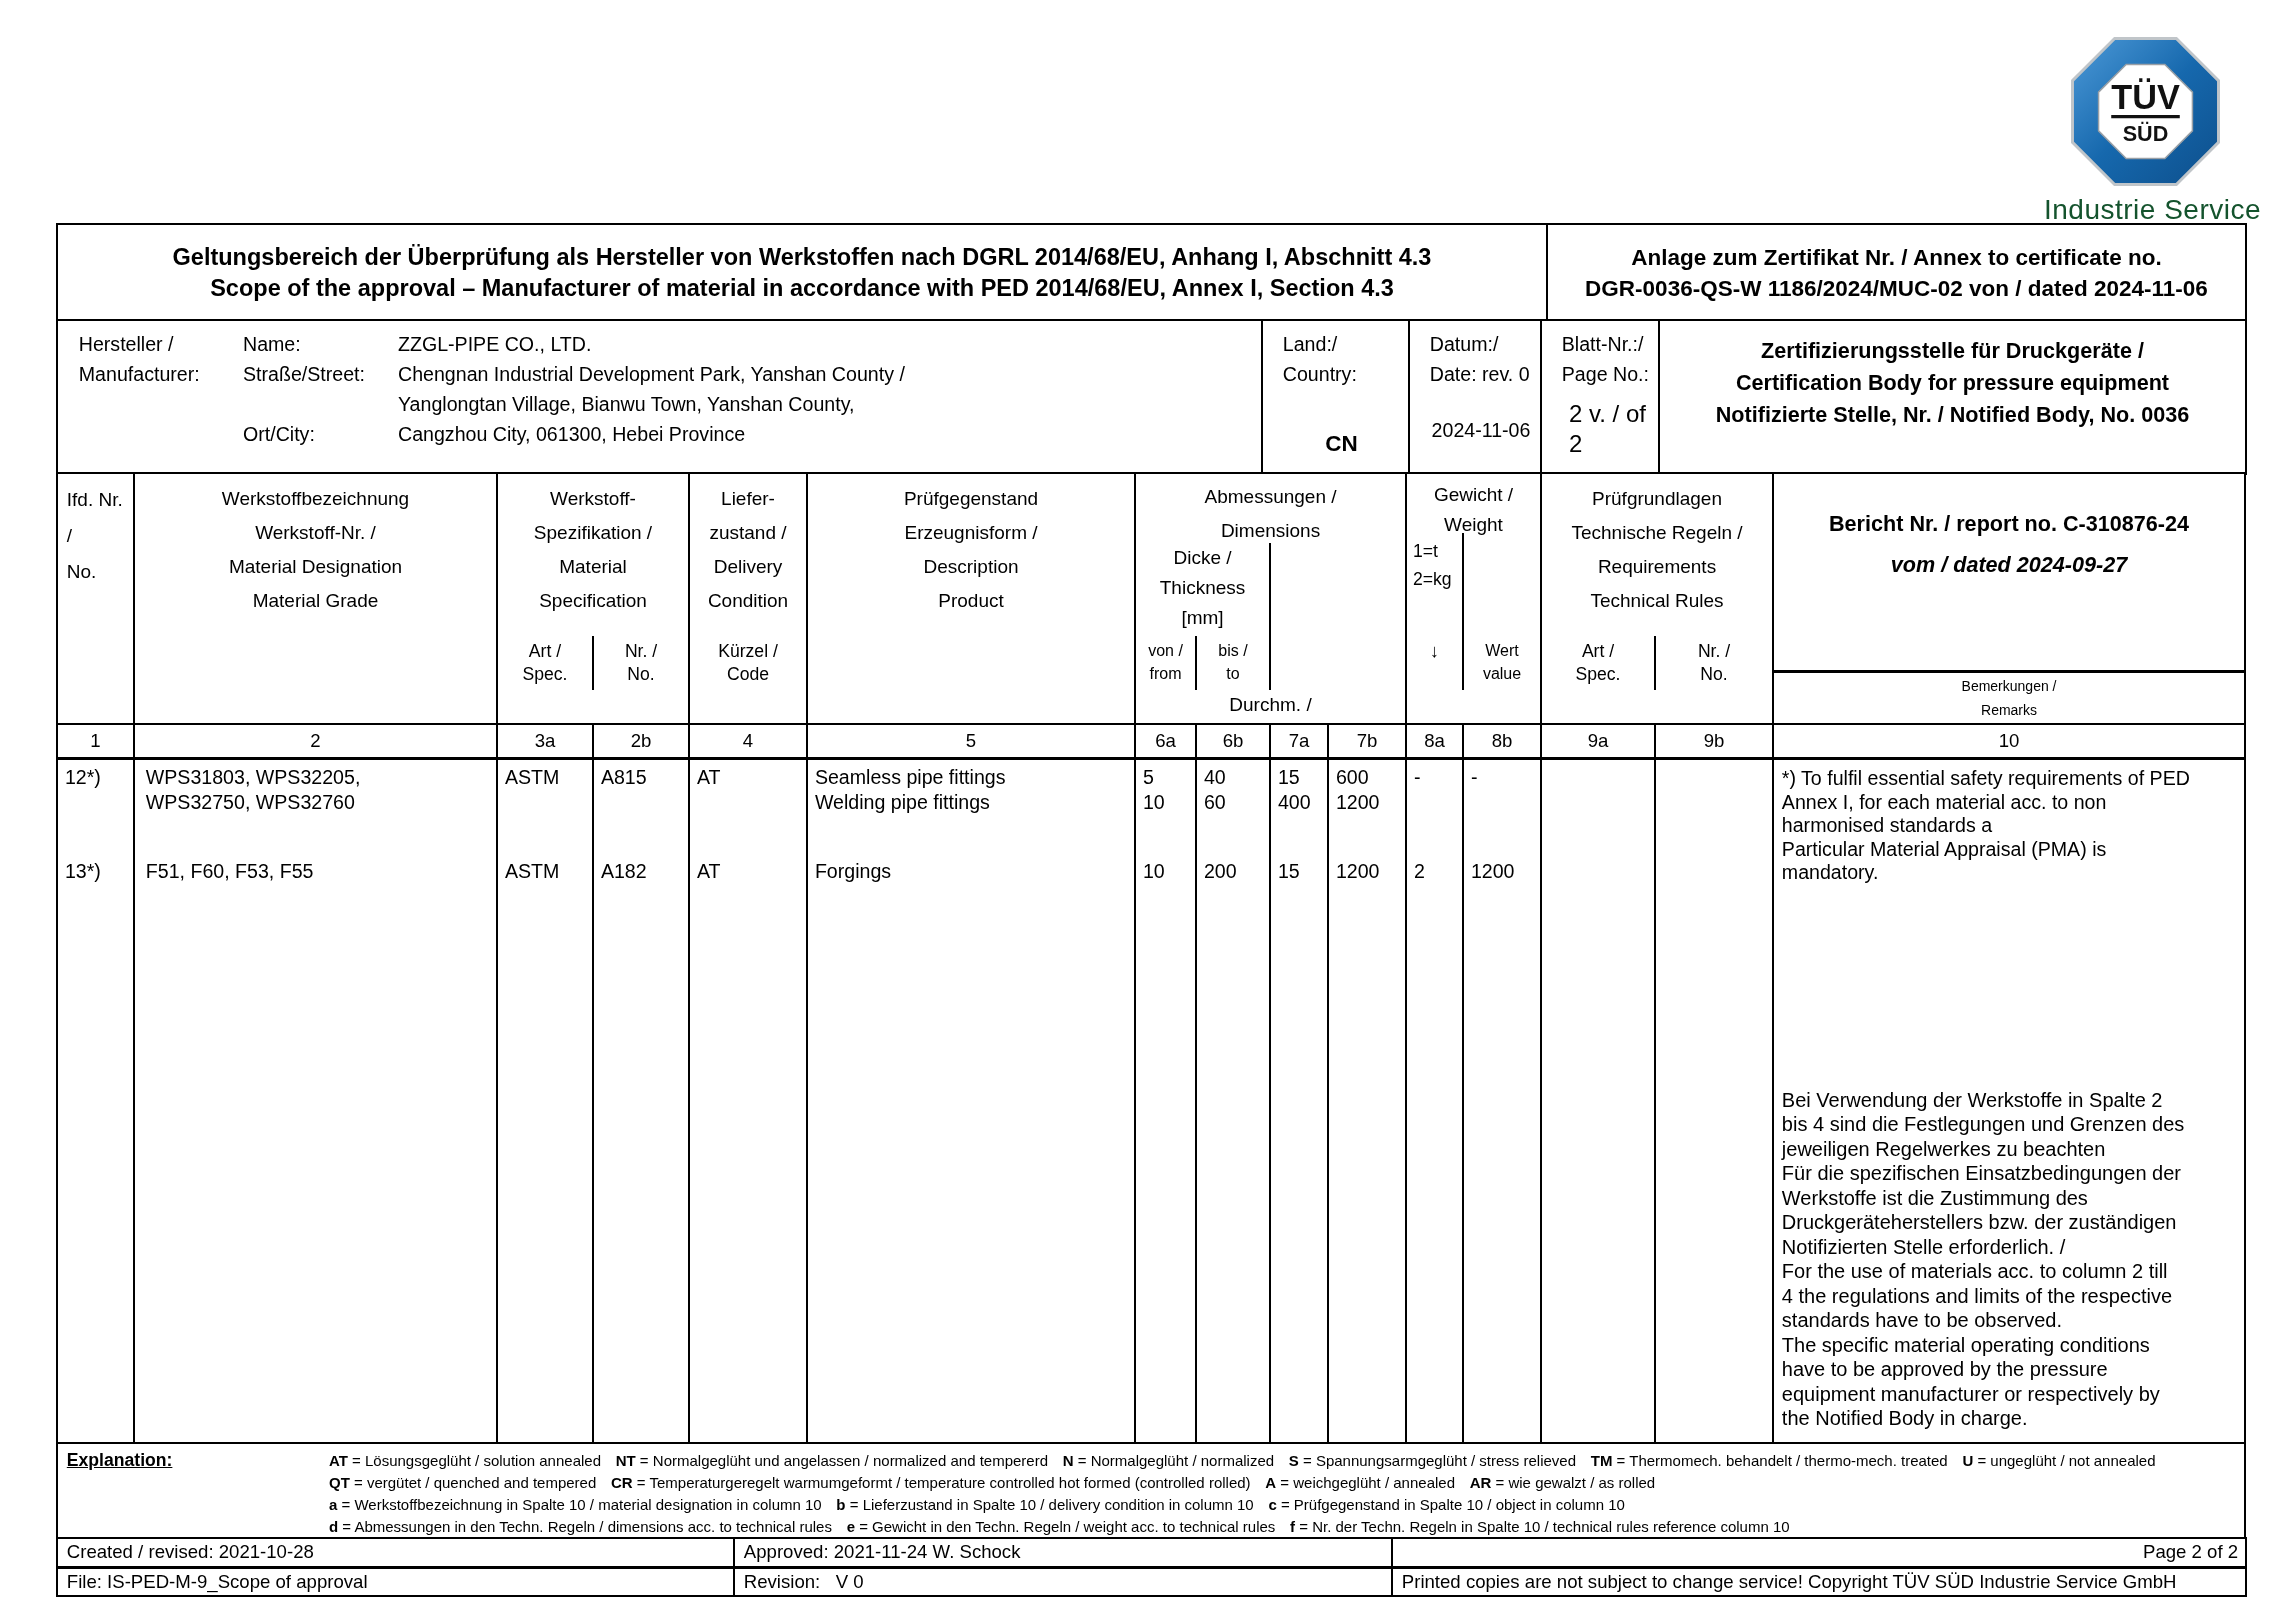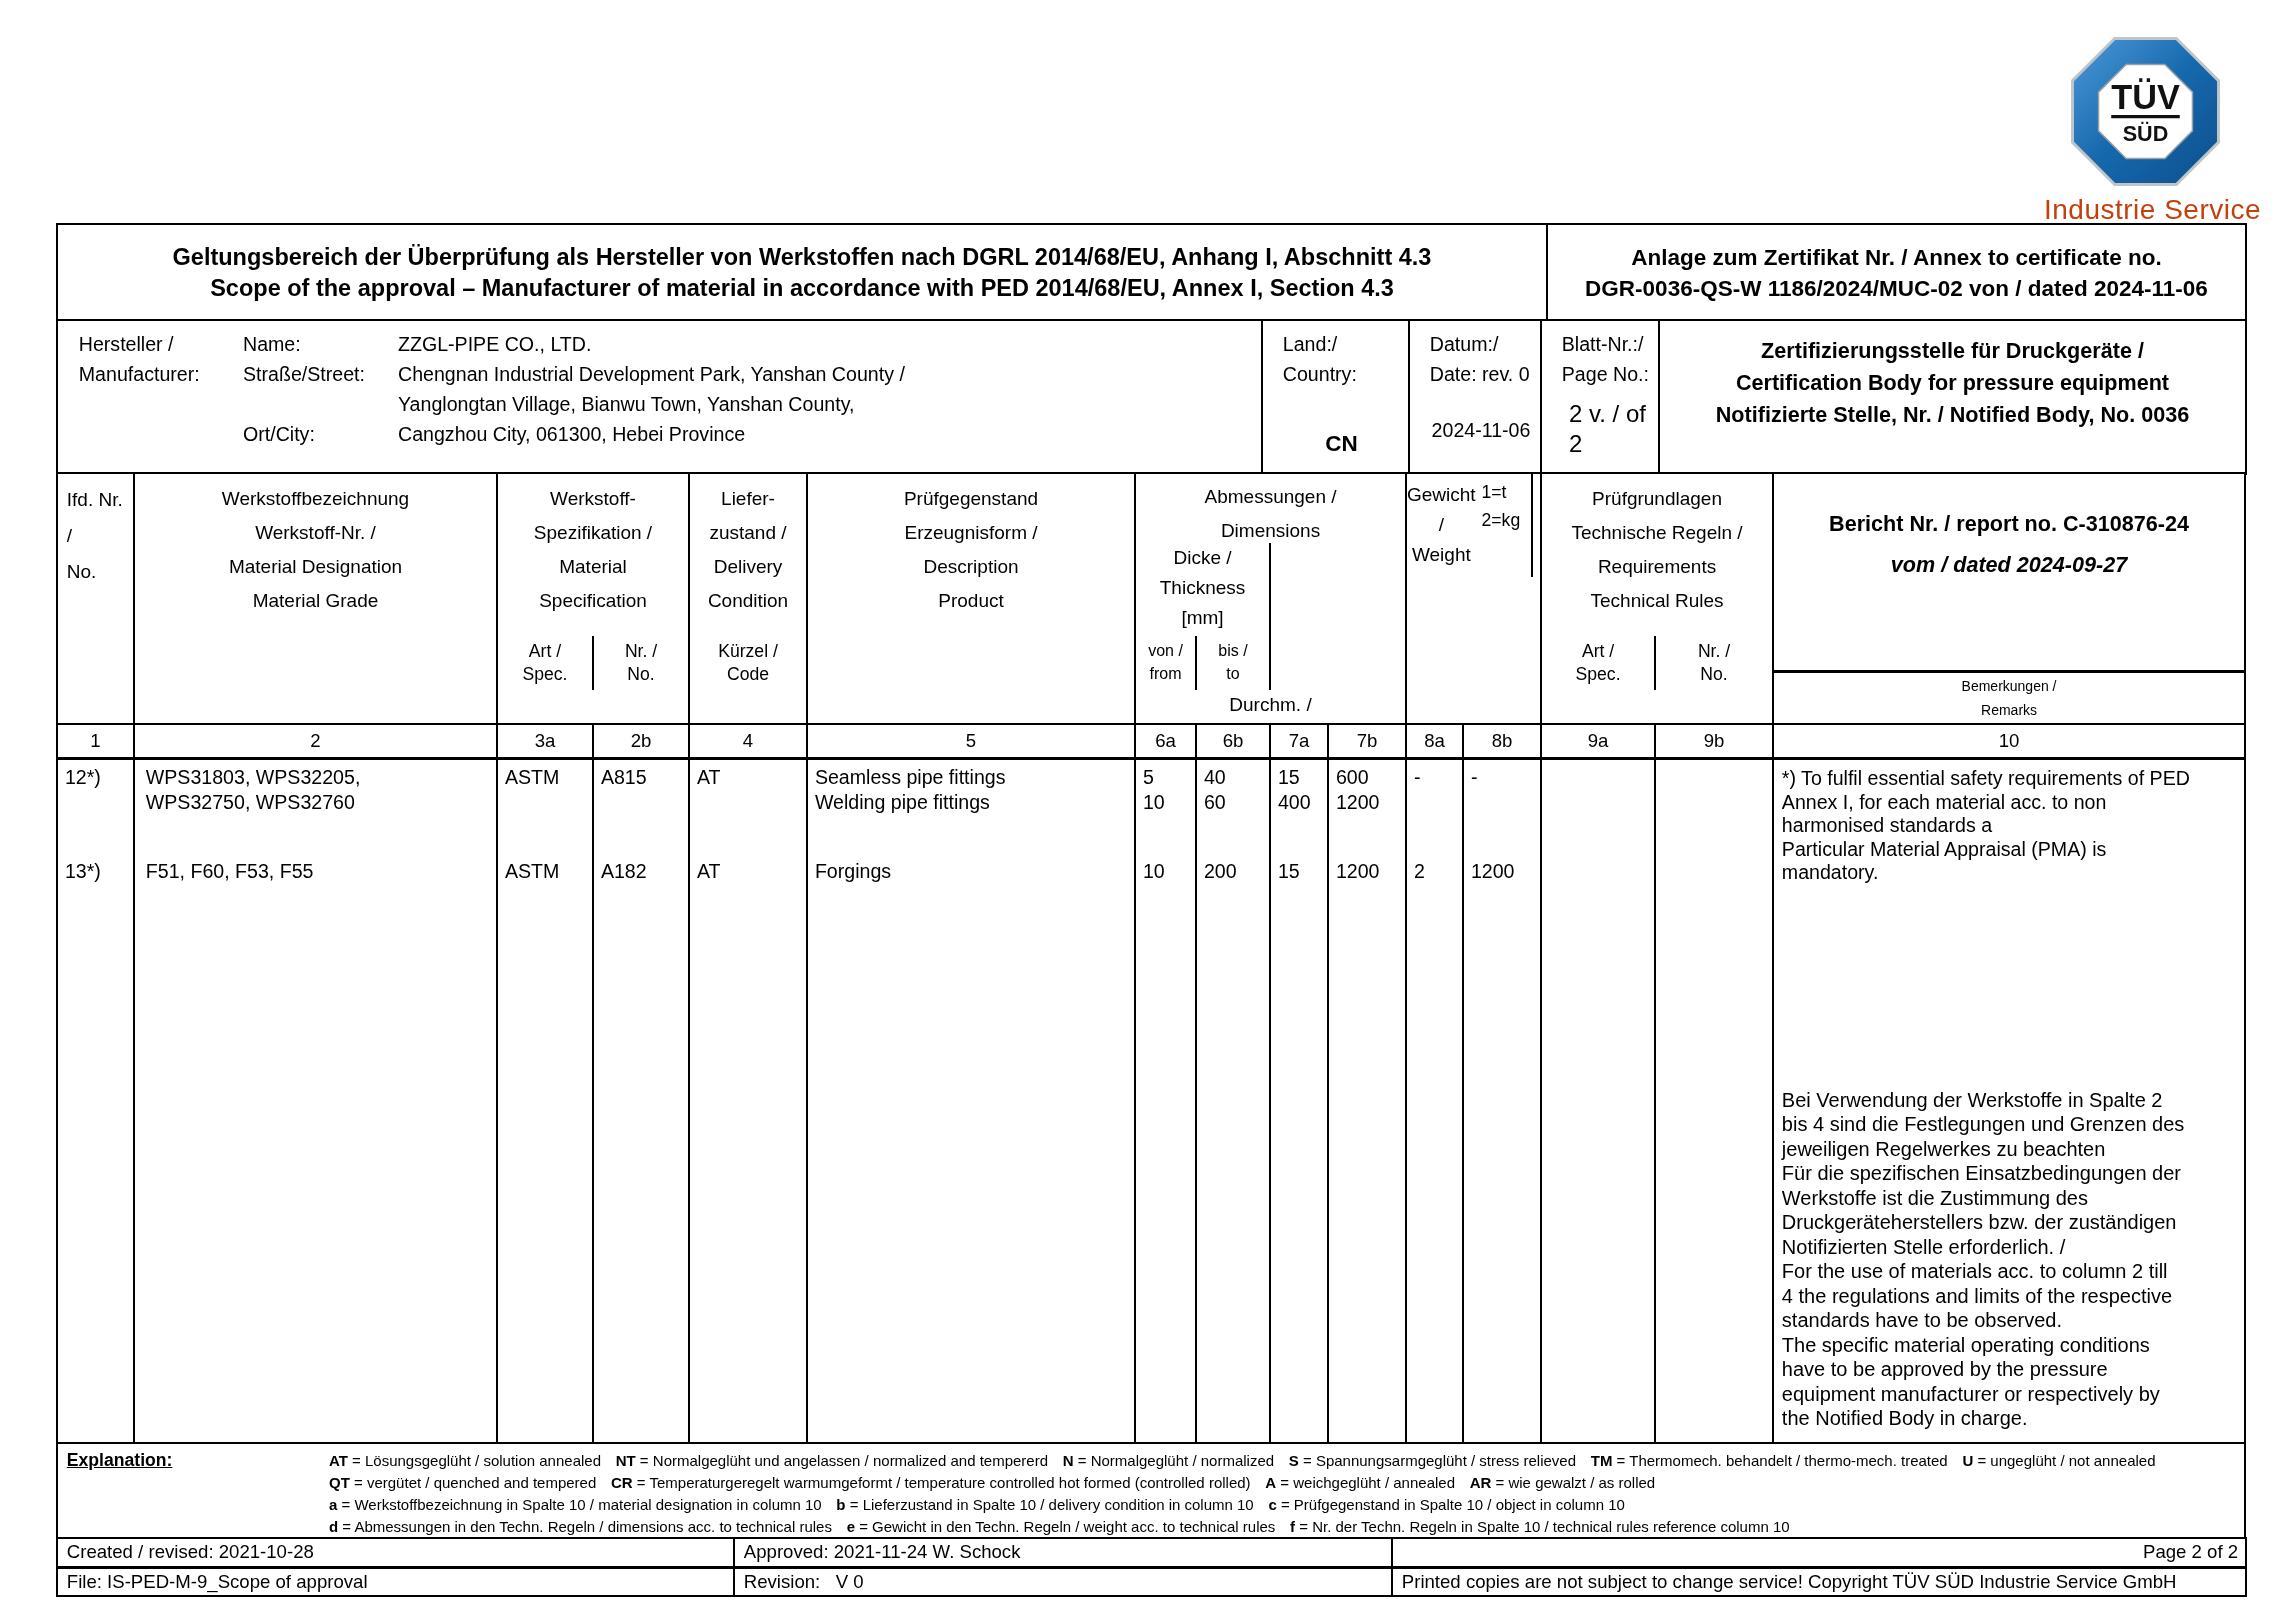--- a/index.html
+++ b/index.html
@@ -2,21 +2,21 @@
 <html><head>
 <meta charset="utf-8">
 <style>
   html,body{margin:0;padding:0;background:#fff;}
   body{width:2293px;height:1621px;position:relative;font-family:"Liberation Sans",sans-serif;color:#000;}
   .page{position:absolute;inset:0;background:#fff;}
 
   
   .logo{position:absolute;left:2044px;top:37px;width:235px;}
   .logo svg{display:block;margin-left:27.4px;}
-  .logo-caption{margin-top:7.8px;font-size:28px;color:#c2410c;letter-spacing:0.5px;}
+  .logo-caption{margin-top:7.8px;font-size:28px;color:#14532d;letter-spacing:0.5px;}
 
   
   .content{position:absolute;left:56px;top:223px;width:2189px;}
   table{border-collapse:collapse;table-layout:fixed;width:2189px;background:#fff;}
   td{padding:0;vertical-align:top;overflow:hidden;}
   .ttl,.mfr,.main,.ftr{border:2.9px solid #000;}
   .mfr,.main,.ftr{margin-top:-2.9px;}
   .ttl td,.mfr td,.main td,.ftr td{border:2px solid #000;}
 
   
@@ -45,21 +45,21 @@
   .bot55{height:54px;display:flex;box-sizing:border-box;}
   .bot55 > div{box-sizing:border-box;}
   .brd-r{border-right:2px solid #000;}
   .dims{height:216px;display:flex;flex-direction:column;}
   .dims-title{height:69px;box-sizing:border-box;}
   .dims-groups{display:flex;height:147px;flex-direction:column;}
   .dims-g{display:flex;flex-direction:column;box-sizing:border-box;}
   .dims-lbl{height:93px;white-space:pre-line;text-align:center;font-size:19px;line-height:30px;}
   .dims-vb{display:flex;height:54px;}
   .dims-vb > div{box-sizing:border-box;}
-  .wt{height:216px;display:flex;}
+  .wt{height:216px;display:flex;flex-direction:column;}
   .wt-title{height:59px;box-sizing:border-box;}
   .wt-mid{display:flex;height:103px;}
   .wt-mid > div{box-sizing:border-box;}
   .wt-units{width:57px;padding:3.9px 0 0 5.9px;font-size:17.6px;line-height:28px;white-space:pre-line;}
   .wt-bot{display:flex;height:54px;}
   .wt-bot > div{box-sizing:border-box;}
   .rl-title{height:162px;box-sizing:border-box;}
   .bericht{height:162px;box-sizing:border-box;border-bottom:3.9px solid #000;text-align:center;}
   .bericht-l1{margin-top:37px;font-weight:bold;font-size:21.6px;}
   .bericht-l2{margin-top:14.7px;font-weight:bold;font-style:italic;font-size:21.6px;}

